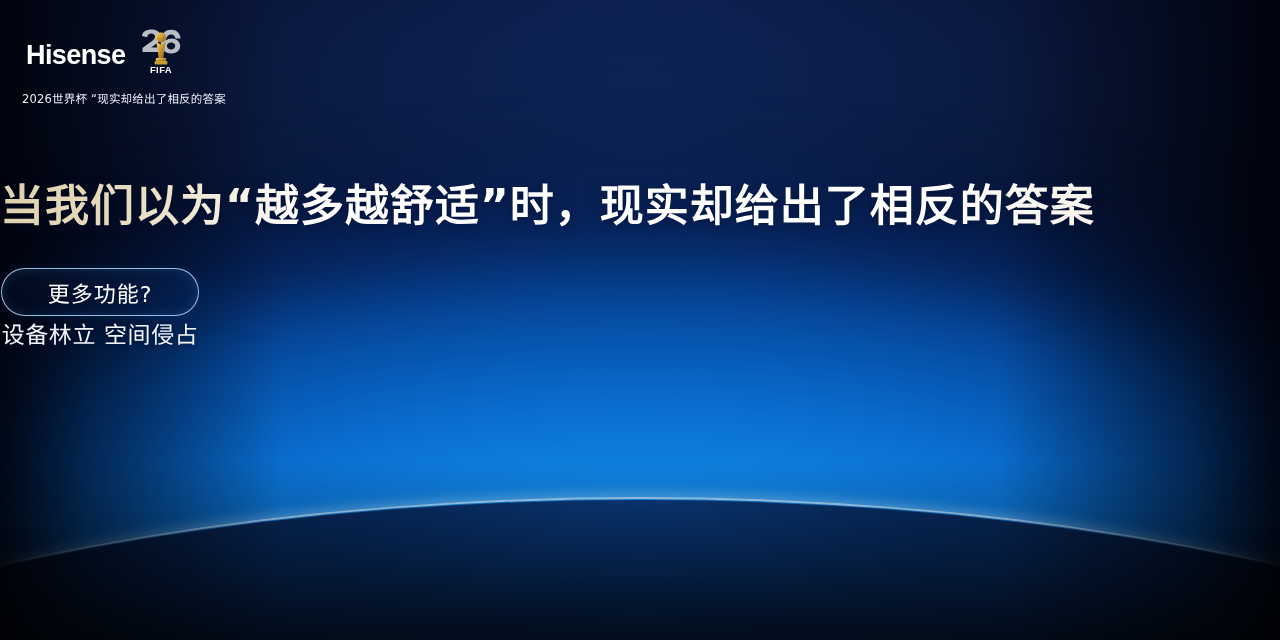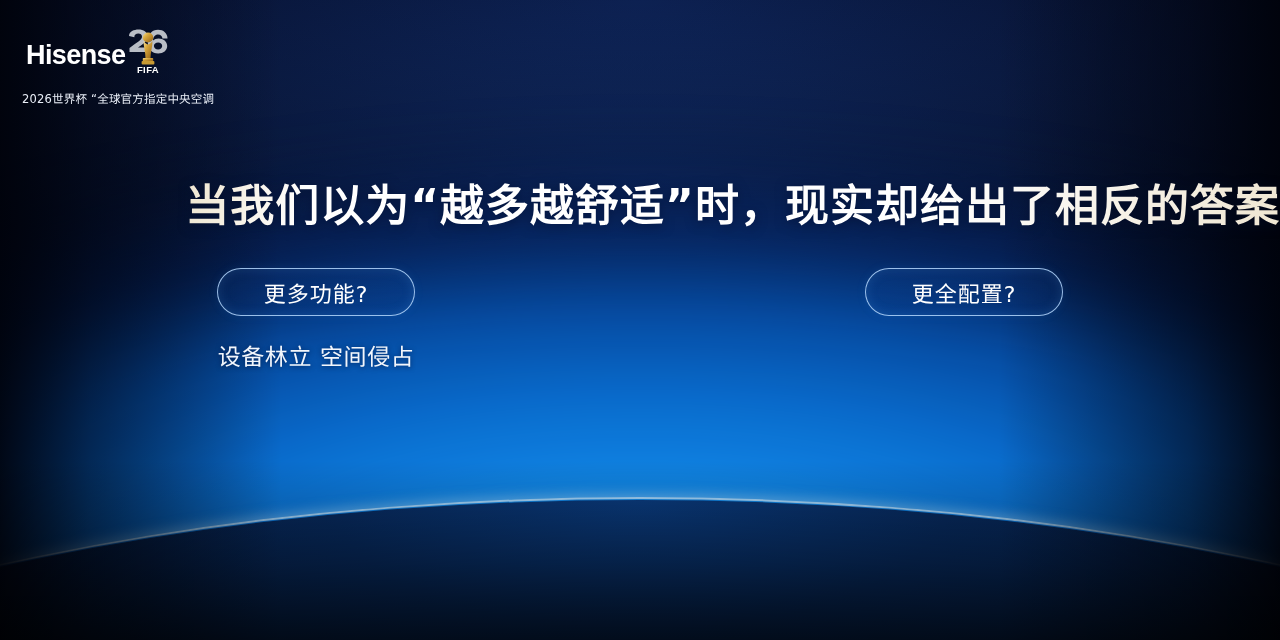--- a/index.html
+++ b/index.html
@@ -129,21 +129,21 @@
   
   .logo-block {
     position: absolute;
     left: 22px;
     top: 26px;
     width: 180px;
   }
   .logo-row {
     display: flex;
     align-items: center;
-    gap: 1px;
+    gap: 14px;
     height: 58px;
     padding-left: 4px;
   }
   .hisense-word {
     color: #ffffff;
     font-size: 27px;
     font-weight: bold;
     letter-spacing: -0.6px;
     line-height: 1;
     font-family: "Liberation Sans", sans-serif;
@@ -165,21 +165,21 @@
     white-space: nowrap;
     font-family: "DejaVu Sans", "Liberation Sans", sans-serif;
   }
 
   
   .headline {
     position: absolute;
     top: 150px;
     left: 0;
     width: 1280px;
-    text-align: right;
+    text-align: left;
     font-size: 44px;
     font-weight: bold;
     line-height: 1.22;
     letter-spacing: 1px;
     white-space: nowrap;
     font-family: "DejaVu Sans", "Liberation Sans", sans-serif;
     background: linear-gradient(100deg,
         #ded0ab 0%,
         #e8dec3 11%,
         #f3ecdc 17%,
@@ -194,21 +194,20 @@
     filter: drop-shadow(0 2px 6px rgba(0,10,40,0.55));
   }
 
   
   .pill-row {
     position: absolute;
     top: 268px;
     left: 0;
     width: 1280px;
     display: flex;
-    justify-content: center;
     gap: 124px;
   }
   .pill-col {
     width: 200px;
     display: flex;
     flex-direction: column;
     align-items: center;
   }
   .pill {
     width: 198px;
@@ -220,21 +219,20 @@
     justify-content: center;
     color: #ffffff;
     font-size: 22px;
     letter-spacing: 1px;
     background: linear-gradient(180deg, rgba(30,90,180,0.10), rgba(10,40,110,0.12));
     box-shadow: 0 0 12px rgba(90,160,235,0.18) inset, 0 0 10px rgba(60,130,220,0.12);
     font-family: "DejaVu Sans", "Liberation Sans", sans-serif;
     box-sizing: border-box;
   }
   .pill-caption {
-    margin-top: 22px;
     color: #f2f6fc;
     font-size: 23px;
     letter-spacing: 0.6px;
     white-space: nowrap;
     text-shadow: 0 1px 5px rgba(0,12,45,0.6);
     font-family: "DejaVu Sans", "Liberation Sans", sans-serif;
   }
 </style>
 </head>
 <body>
@@ -290,34 +288,33 @@
 
               <rect x="16.8" y="29" width="10.4" height="3.2" rx="0.8" fill="url(#goldg)"></rect>
               <rect x="15.6" y="32" width="12.8" height="3.4" rx="0.9" fill="#c79a33"></rect>
             </g>
 
             <text x="22" y="43.5" text-anchor="middle" font-family="Liberation Sans, sans-serif" font-size="9.5" font-weight="bold" fill="#ffffff" letter-spacing="0.4">FIFA</text>
           </svg>
         </div>
       </div>
 
-      <div class="logo-caption">2026世界杯 “全球官方指定中央空调</div>
+      <div class="logo-caption">2026世界杯 “现实却给出了相反的答案</div>
     </div>
 
     <h1 class="headline">当我们以为“越多越舒适”时，现实却给出了相反的答案</h1>
 
     <div class="pill-row">
 
       <div class="pill-col">
         <div class="pill">更多功能?</div>
         <div class="pill-caption">设备林立 空间侵占</div>
       </div>
 
       <div class="pill-col">
       </div>
 
       <div class="pill-col">
-        <div class="pill">更全配置?</div>
       </div>
 
     </div>
   </div>
 </div>
 
 </body></html>

